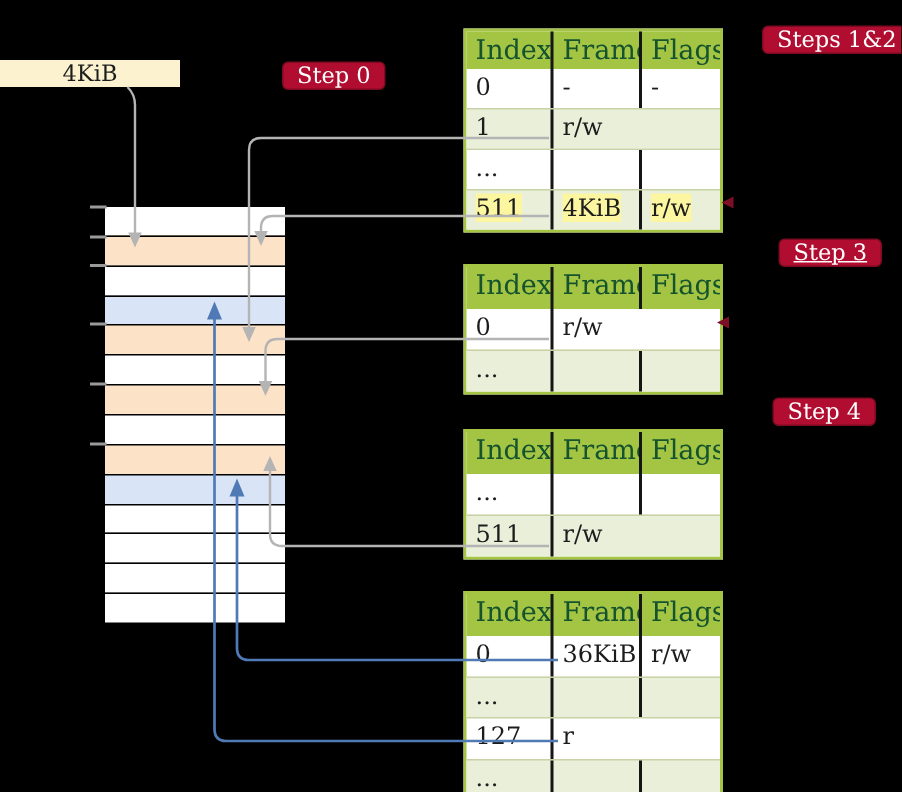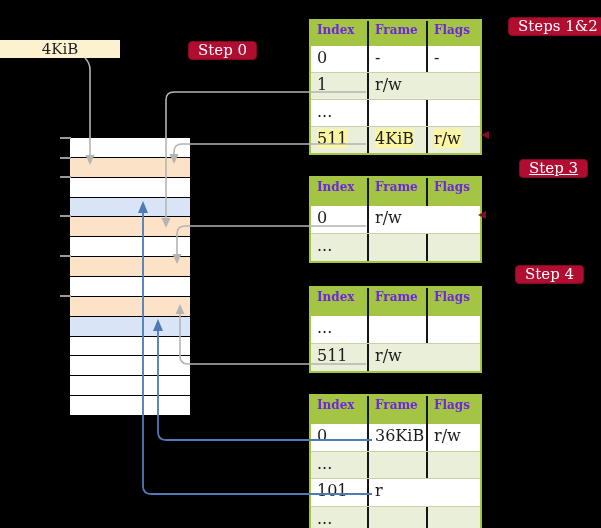--- a/index.html
+++ b/index.html
@@ -23,21 +23,21 @@
 
   
   .ptable{position:absolute;left:309px;width:173px;border:2px solid #a4c444;
           box-sizing:border-box;background:#fff;}
   .prow{display:flex;}
   .pcell{box-sizing:border-box;width:56px;padding:2px 0 0 6px;font-size:16px;color:#1c1c1c;
          overflow:hidden;white-space:nowrap;}
   .pcell:nth-child(2){width:59px;border-left:2px solid #151515;}
   .pcell:nth-child(3){width:54px;border-left:2px solid #151515;}
   .head{background:#a4c444;}
-  .head .pcell{color:#6d28d9;font-weight:bold;font-size:12px;}
+  .head .pcell{color:#14532d;font-weight:normal;font-size:18px;}
   .prow.alt{background:#e9efd9;}
   .prow.body + .prow.body{border-top:1px solid #c9d2a6;}
   .hl{background:#fcf6a0;}
 
   .t1{top:19px;}  .t1 .head{height:25px;} .t1 .body{height:26px;}
   .t2{top:176px;} .t2 .head{height:28px;} .t2 .body{height:27px;}
   .t3{top:286px;} .t3 .head{height:28px;} .t3 .body{height:27px;}
   .t4{top:394px;} .t4 .head{height:28px;} .t4 .body{height:26.5px;}
 
   svg.overlay{position:absolute;left:0;top:0;width:601px;height:528px;pointer-events:none;}
@@ -155,21 +155,21 @@
       <div class="pcell"><span>0</span></div>
       <div class="pcell"><span>36KiB</span></div>
       <div class="pcell"><span>r/w</span></div>
     </div>
     <div class="prow body alt">
       <div class="pcell"><span>...</span></div>
       <div class="pcell"><span></span></div>
       <div class="pcell"><span></span></div>
     </div>
     <div class="prow body">
-      <div class="pcell"><span>101</span></div>
+      <div class="pcell"><span>127</span></div>
       <div class="pcell"><span>r</span></div>
     </div>
     <div class="prow body alt">
       <div class="pcell"><span>...</span></div>
       <div class="pcell"><span></span></div>
       <div class="pcell"><span></span></div>
     </div>
   </div>
 
   <svg class="overlay" viewBox="0 0 601 528">

